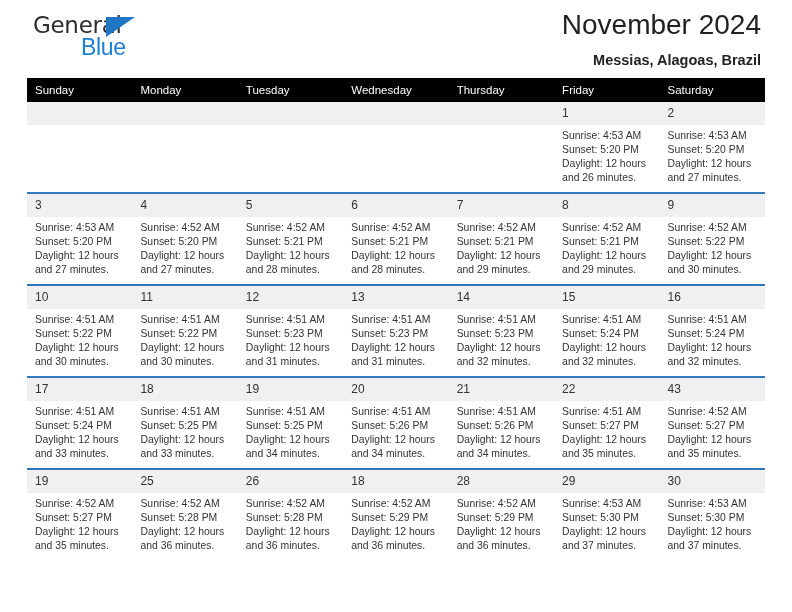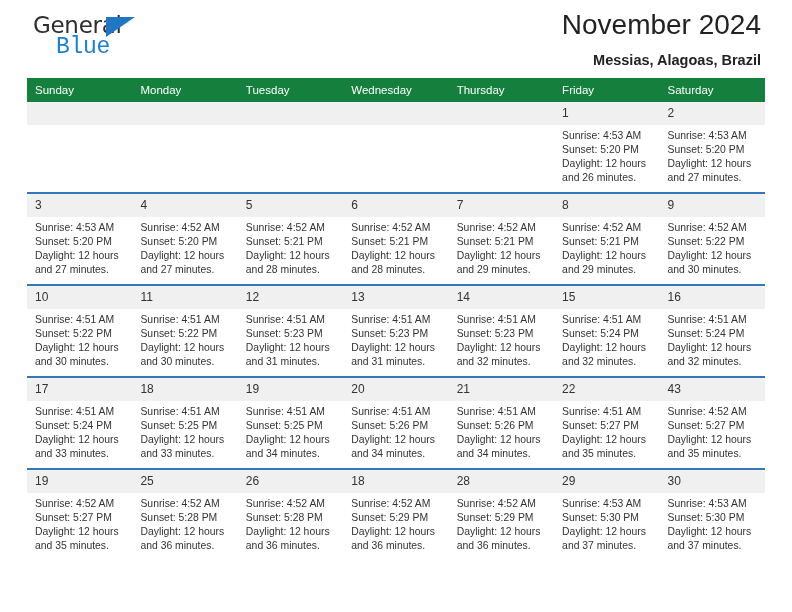--- a/index.html
+++ b/index.html
@@ -48,26 +48,26 @@
     position: absolute;
     left: 73px;
     top: 5px;
     width: 0;
     height: 0;
     border-left: 29px solid #1e76c4;
     border-bottom: 20px solid transparent;
   }
   .logo-blue {
     position: absolute;
-    left: 23px;
+    left: 48px;
     top: 22px;
     font-size: 23px;
     letter-spacing: -0.3px;
     color: #1b7fd4;
-    font-family: Liberation Mono, monospace;
+    font-family: Liberation Sans, sans-serif;
     font-weight: 400;
   }
   .title-block {
     position: absolute;
     right: 4px;
     top: 8px;
     text-align: right;
   }
   .cal-title {
     font-size: 28px;
@@ -85,21 +85,21 @@
     white-space: nowrap;
   }
 
   
   .calendar {
     width: 738px;
     border-collapse: collapse;
     table-layout: fixed;
   }
   .calendar th {
-    background: #15803d;
+    background: #000000;
     color: #ffffff;
     font-size: 11.5px;
     font-weight: 400;
     text-align: left;
     padding: 5px 0 5px 8px;
     height: 14px;
     border: none;
   }
   .calendar td {
     vertical-align: top;

